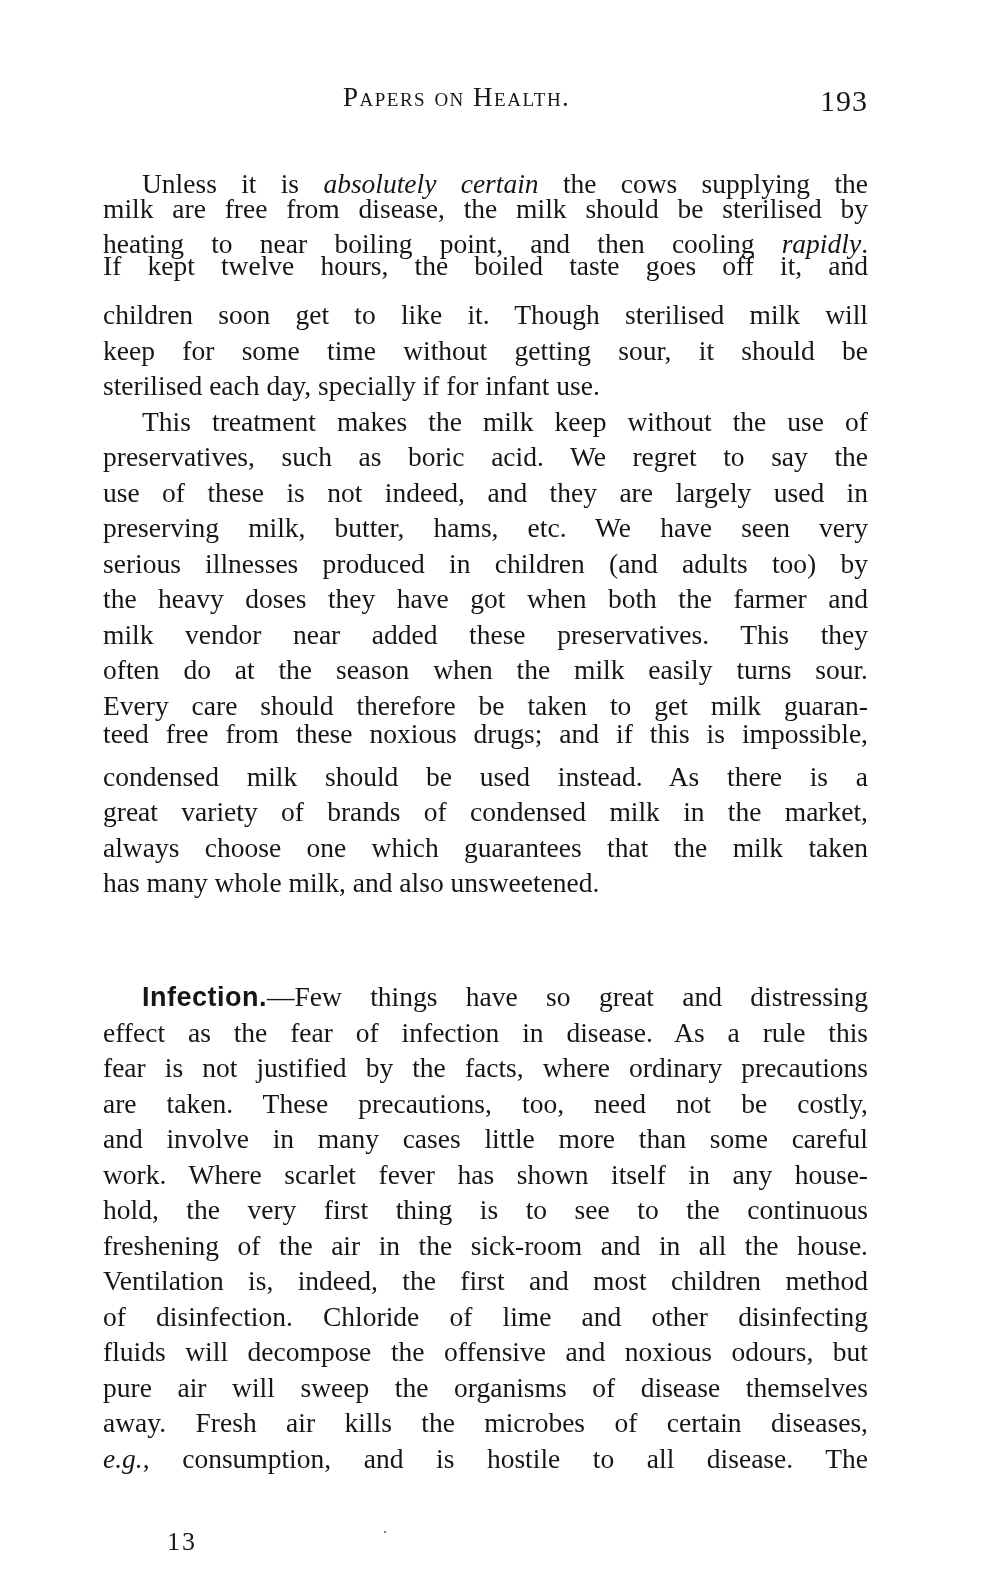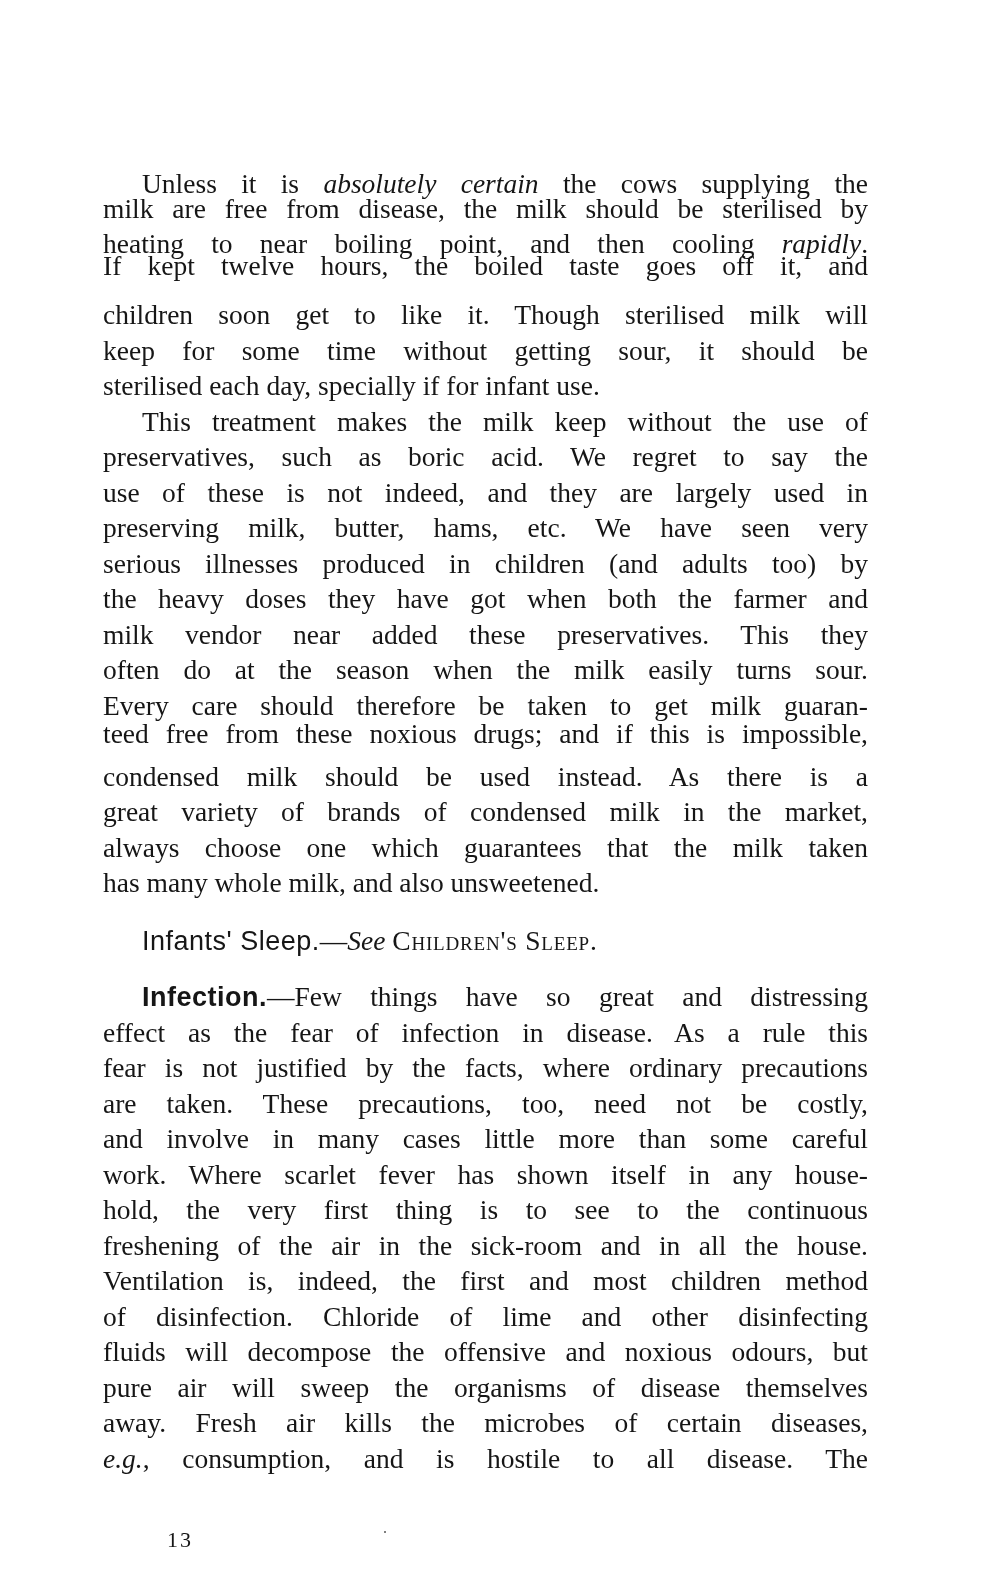--- a/index.html
+++ b/index.html
@@ -10,28 +10,32 @@
   .running-title { position: absolute; left: 240px; top: 0; font-size: 27px; font-variant: small-caps; letter-spacing: 1.5px; }
   .page-number { position: absolute; right: 0; top: 2px; font-size: 30px; letter-spacing: 1px; }
   .line { position: absolute; left: 103px; width: 765px; height: 35px; font-size: 27.5px; line-height: 35px;
           white-space: nowrap; text-align: justify; text-align-last: justify; }
   .line.last { text-align-last: left; }
   .line.indent { left: 142px; width: 726px; }
   em { font-style: italic; }
   .heading { font-family: "Liberation Sans", "DejaVu Sans", sans-serif; font-weight: normal; font-size: 27px; letter-spacing: 0.5px; }
   .heading.bold { font-weight: bold; }
   .sc { font-variant: small-caps; letter-spacing: 0.8px; }
-  .signature { position: absolute; left: 167px; top: 1527px; font-size: 22px; letter-spacing: 2px; }
+  .signature { position: absolute; left: 167px; top: 1527px; font-size: 26px; letter-spacing: 2px; }
   .speck { position: absolute; left: 384px; top: 1531px; width: 2px; height: 2px; background: #555; border-radius: 1px; }
 </style>
 </head>
 <body>
 
 <div class="page">
 
+  <div class="running-head">
+    <span class="running-title">Papers on Health.</span>
+    <span class="page-number">193</span>
+  </div>
 
   <div>
     <div class="line indent" style="top:166px"><span>Unless it is </span><em>absolutely certain</em><span> the cows supplying the</span></div>
     <div class="line" style="top:190.5px">milk are free from disease, the milk should be sterilised by</div>
     <div class="line" style="top:226px"><span>heating to near boiling point, and then cooling </span><em>rapidly</em><span>.</span></div>
     <div class="line" style="top:248px">If kept twelve hours, the boiled taste goes off it, and</div>
     <div class="line" style="top:297px">children soon get to like it.  Though sterilised milk will</div>
     <div class="line" style="top:332.5px">keep for some time without getting sour, it should be</div>
     <div class="line last" style="top:368px">sterilised each day, specially if for infant use.</div>
   </div>
@@ -46,24 +50,20 @@
     <div class="line" style="top:616.5px">milk vendor near added these preservatives.  This they</div>
     <div class="line" style="top:652px">often do at the season when the milk easily turns sour.</div>
     <div class="line" style="top:687.5px">Every care should therefore be taken to get milk guaran-</div>
     <div class="line" style="top:716px">teed free from these noxious drugs; and if this is impossible,</div>
     <div class="line" style="top:758.5px">condensed milk should be used instead.  As there is a</div>
     <div class="line" style="top:794px">great variety of brands of condensed milk in the market,</div>
     <div class="line" style="top:829.5px">always choose one which guarantees that the milk taken</div>
     <div class="line last" style="top:865px">has many whole milk, and also unsweetened.</div>
   </div>
 
-  <div class="line indent last" style="top:923px">
-    <span class="heading">Infants' Sleep.</span><span>—</span><em>See</em>
-    <span class="sc">Children's Sleep.</span>
-  </div>
 
   <div>
     <div class="line indent" style="top:979px"><span class="heading bold">Infection.</span><span>—</span><span>Few things have so great and distressing</span></div>
     <div class="line" style="top:1014.5px">effect as the fear of infection in disease.  As a rule this</div>
     <div class="line" style="top:1050px">fear is not justified by the facts, where ordinary precautions</div>
     <div class="line" style="top:1085.5px">are taken.  These precautions, too, need not be costly,</div>
     <div class="line" style="top:1121px">and involve in many cases little more than some careful</div>
     <div class="line" style="top:1156.5px">work.  Where scarlet fever has shown itself in any house-</div>
     <div class="line" style="top:1192px">hold, the very first thing is to see to the continuous</div>
     <div class="line" style="top:1227.5px">freshening of the air in the sick-room and in all the house.</div>

